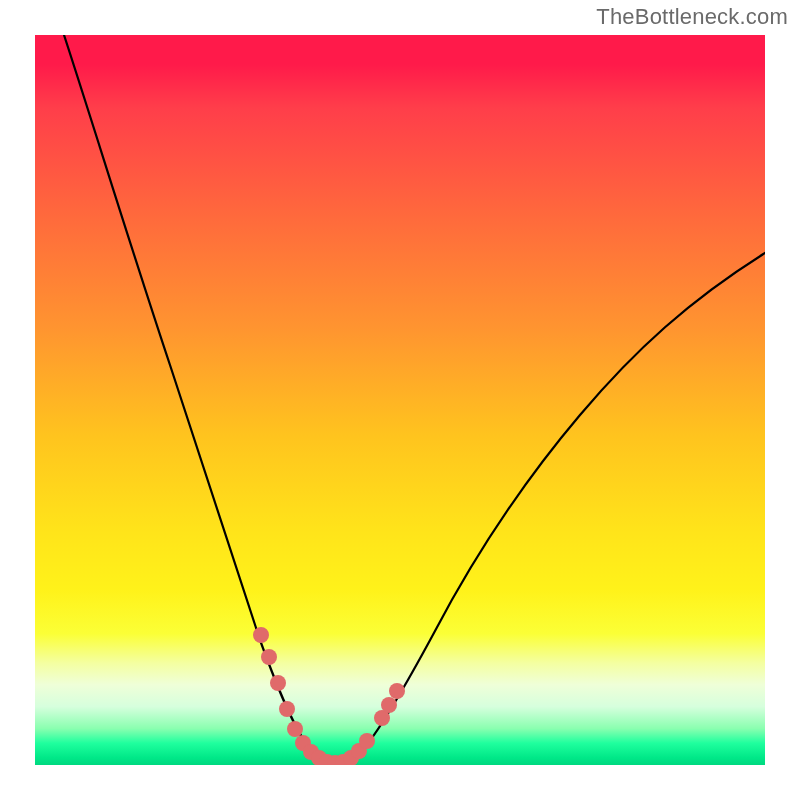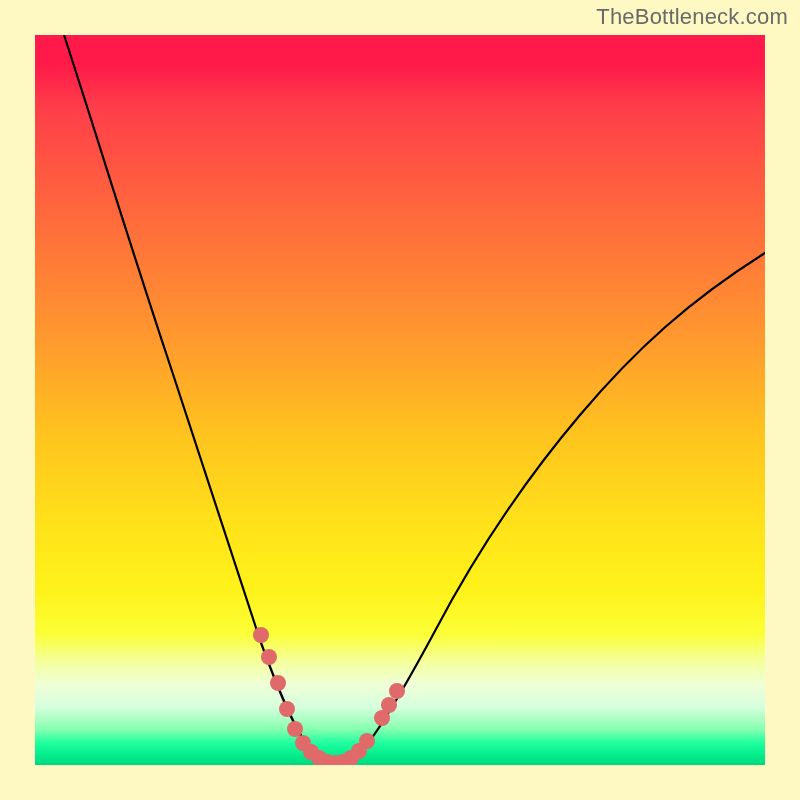--- a/index.html
+++ b/index.html
@@ -9,21 +9,21 @@
     height: 800px;
     background: #000;
     overflow: hidden;
   }
   .frame {
     position: absolute;
     left: 0;
     top: 0;
     width: 800px;
     height: 800px;
-    background: #fef9c3;
+    background: #ffffff;
   }
   .plot {
     position: absolute;
     left: 35px;
     top: 35px;
     width: 730px;
     height: 730px;
     overflow: hidden;
   }
   .gradient {

